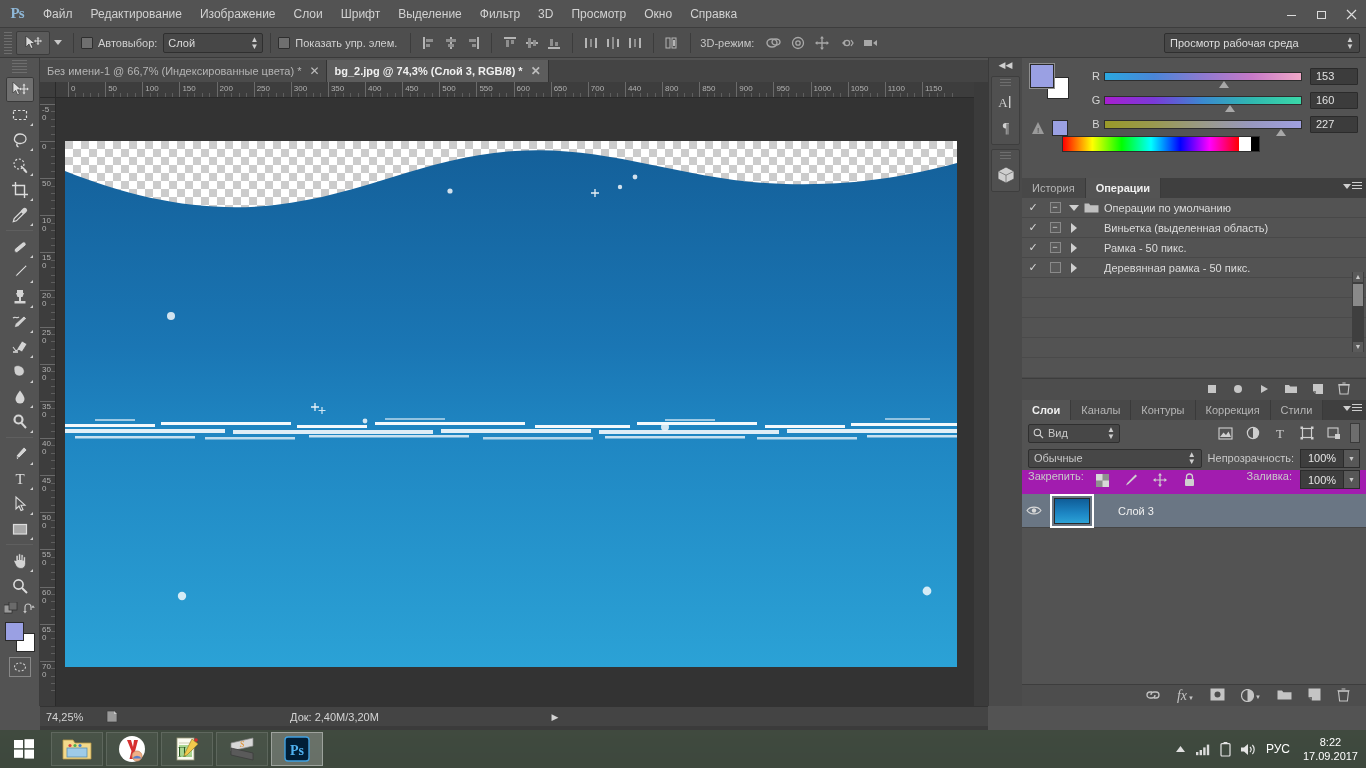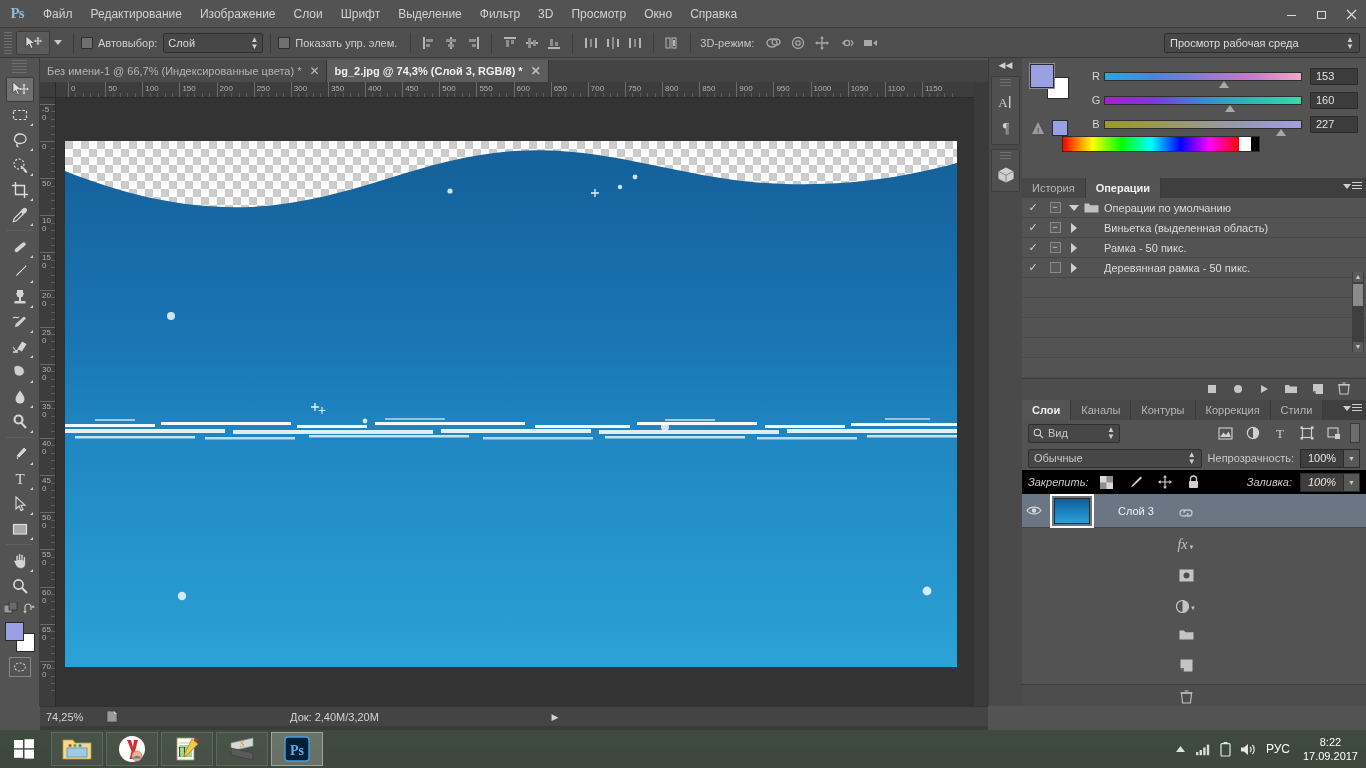--- a/index.html
+++ b/index.html
@@ -190,28 +190,28 @@
   .filter-sel { width: 92px; height: 19px; background: #474747; border: 1px solid #2f2f2f; border-radius: 2px;
     display: flex; align-items: center; padding: 0 4px; font-size: 11px; justify-content: space-between; }
   .ficon { width: 21px; height: 20px; display: flex; align-items: center; justify-content: center; }
   .lp-row2 { height: 24px; display: flex; align-items: center; background: #535353; padding: 0 6px; gap: 6px; }
   .blend-sel { width: 186px; height: 19px; background: #474747; border: 1px solid #2f2f2f; border-radius: 2px;
     display: flex; align-items: center; padding: 0 5px; font-size: 11px; justify-content: space-between; }
   .num-field { width: 44px; height: 19px; background: #3e3e3e; border: 1px solid #2b2b2b;
     font-size: 11px; display: flex; align-items: center; justify-content: center; color: #e6e6e6; }
   .num-arrow { width: 16px; height: 19px; background: #575757; border: 1px solid #2b2b2b; border-left: none;
     display: flex; align-items: center; justify-content: center; font-size: 7px; }
-  .lp-row3 { height: 24px; display: flex; align-items: center; background: #000000; padding: 0 6px; gap: 8px; font-style: italic; }
+  .lp-row3 { height: 24px; display: flex; align-items: flex-start; background: #a21caf; padding: 0 6px; gap: 8px; }
   .layer-list { background: #535353; height: 268px; }
   .layer-row { height: 34px; display: flex; align-items: center; background: #6a7684; border-bottom: 1px solid #454545; }
   .eye { width: 24px; display: flex; align-items: center; justify-content: center; }
   .layer-name { font-size: 11px; color: #f0f0f0; margin-left: 16px; }
   .lp-bottom { position: absolute; left: 0; bottom: 0; width: 344px; height: 22px; background: #4d4d4d;
     display: flex; align-items: center; justify-content: flex-end; gap: 16px; padding-right: 16px;
-    border-top: 1px solid #3d3d3d; flex-direction: column; }
+    border-top: 1px solid #3d3d3d; }
 
   
   .taskbar { position: absolute; left: 0; top: 730px; width: 1366px; height: 38px;
     background: rgba(62,72,62,0.92); display: flex; align-items: center; }
   .start-btn { width: 48px; height: 38px; display: flex; align-items: center; justify-content: center; }
   .tb-item { width: 52px; height: 34px; margin-left: 3px; display: flex; align-items: center; justify-content: center;
     border: 1px solid rgba(255,255,255,0.12); background: rgba(255,255,255,0.05); }
   .tb-item.active { background: rgba(255,255,255,0.22); border-color: rgba(255,255,255,0.35); }
   .tray { position: absolute; right: 0; top: 0; height: 38px; display: flex; align-items: center; gap: 9px; padding-right: 8px; }
   .tray-ic { display: flex; align-items: center; justify-content: center; color: #e8e8e8; }
@@ -665,21 +665,21 @@
         <div class="rl-tick minor" style="left: 509.475px;"></div>
         <div class="rl-tick minor" style="left: 516.9px;"></div>
         <div class="rl-tick minor" style="left: 524.325px;"></div>
         <div class="rl-tick" style="left: 531.75px;"></div>
         <div class="rl-num" style="left: 534.75px;">700</div>
         <div class="rl-tick minor" style="left: 539.175px;"></div>
         <div class="rl-tick minor" style="left: 546.6px;"></div>
         <div class="rl-tick minor" style="left: 554.025px;"></div>
         <div class="rl-tick minor" style="left: 561.45px;"></div>
         <div class="rl-tick" style="left: 568.875px;"></div>
-        <div class="rl-num" style="left: 571.875px;">750</div>
+        <div class="rl-num" style="left: 571.875px;">440</div>
         <div class="rl-tick minor" style="left: 576.3px;"></div>
         <div class="rl-tick minor" style="left: 583.725px;"></div>
         <div class="rl-tick minor" style="left: 591.15px;"></div>
         <div class="rl-tick minor" style="left: 598.575px;"></div>
         <div class="rl-tick" style="left: 606px;"></div>
         <div class="rl-num" style="left: 609px;">800</div>
         <div class="rl-tick minor" style="left: 613.425px;"></div>
         <div class="rl-tick minor" style="left: 620.85px;"></div>
         <div class="rl-tick minor" style="left: 628.275px;"></div>
         <div class="rl-tick minor" style="left: 635.7px;"></div>

